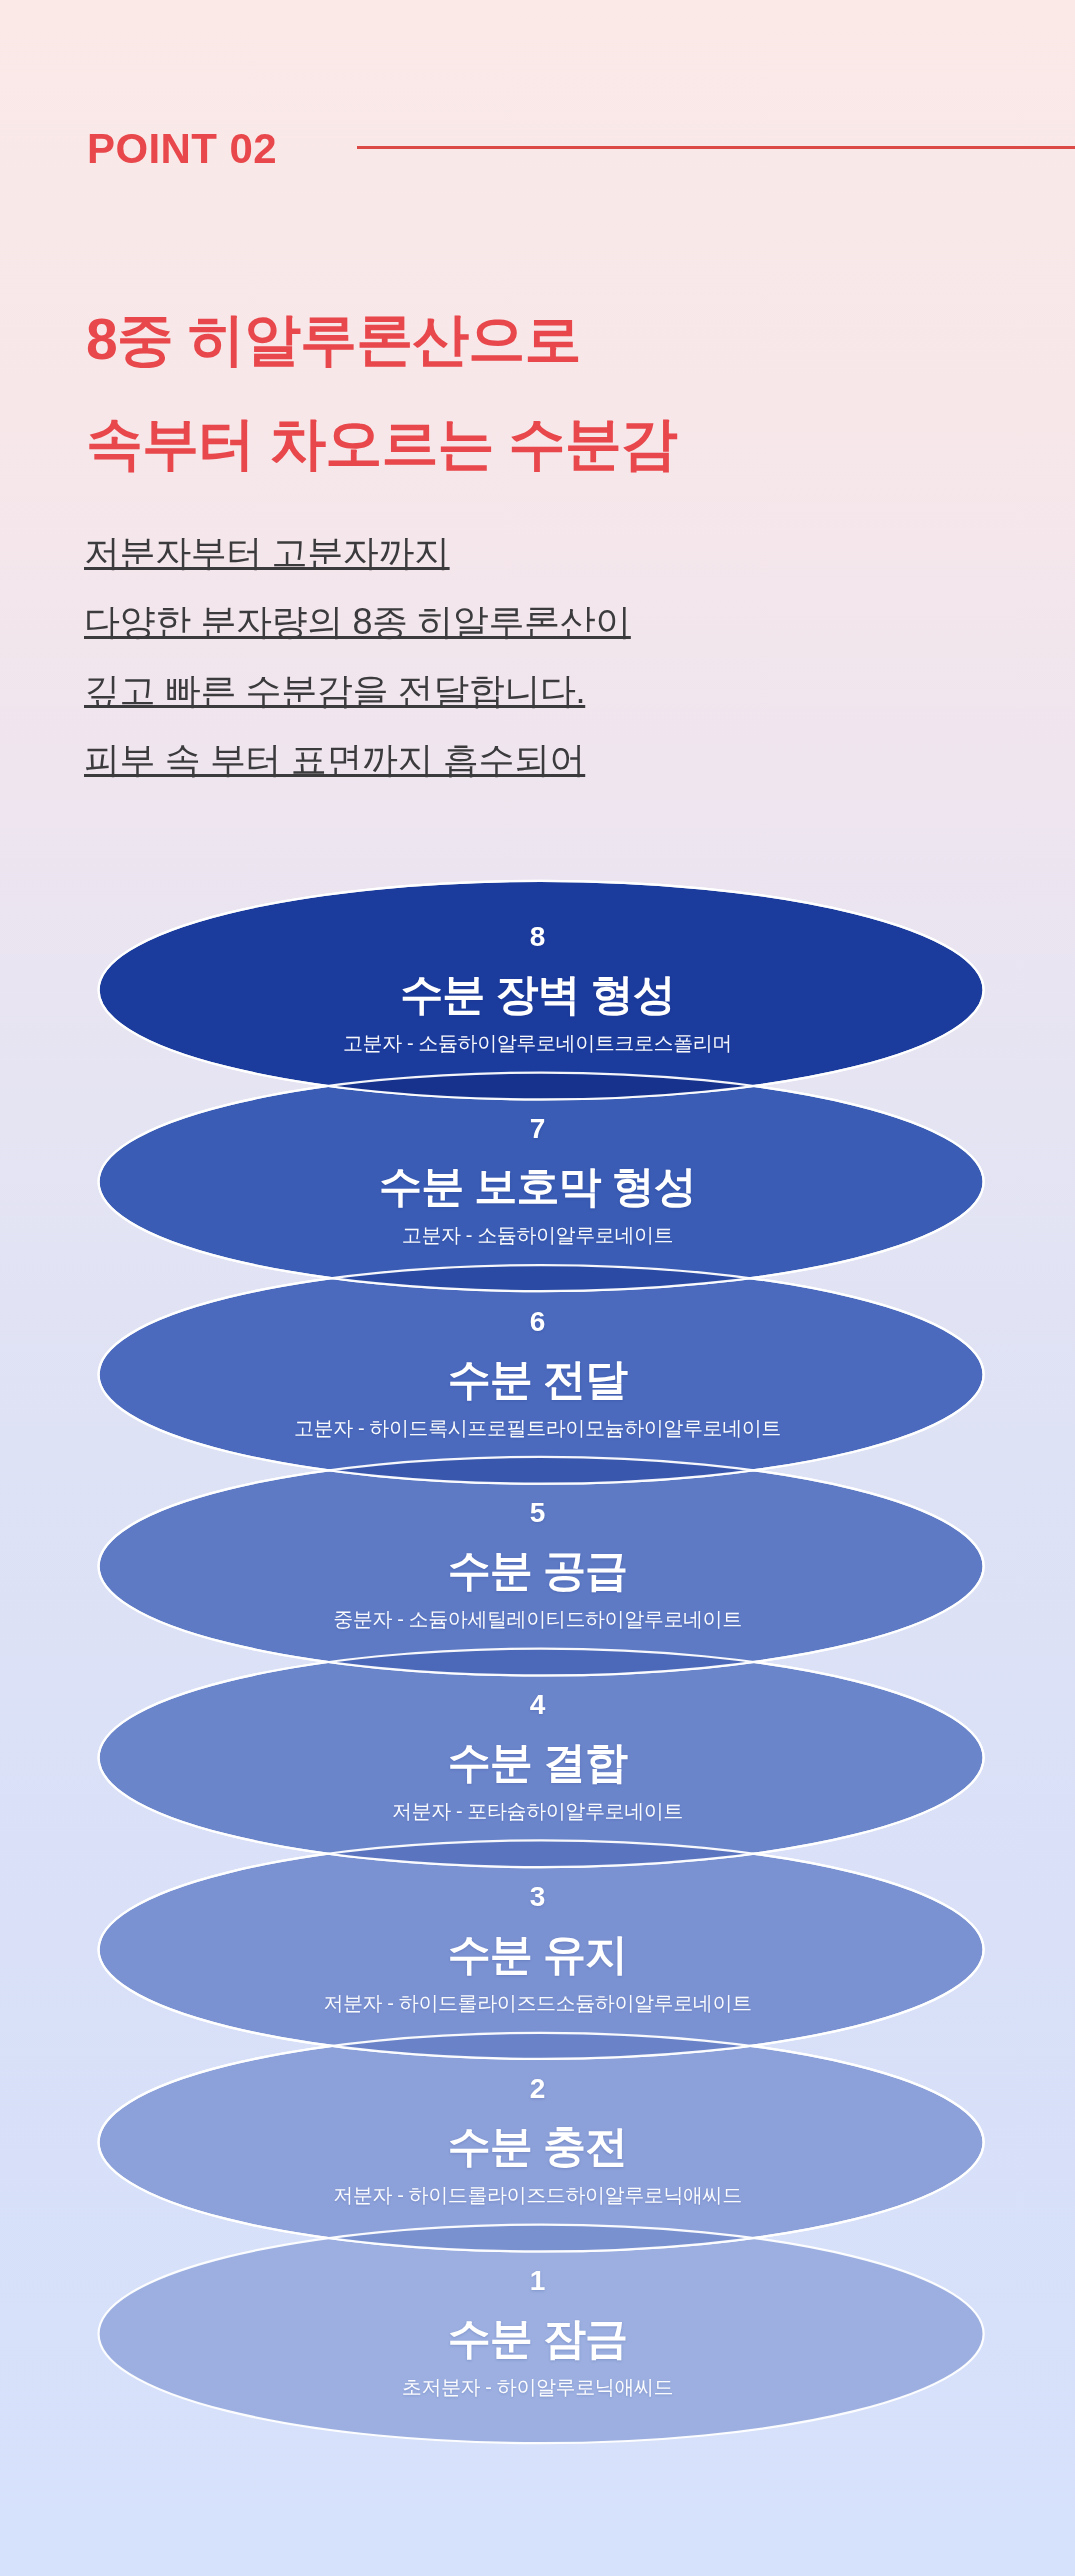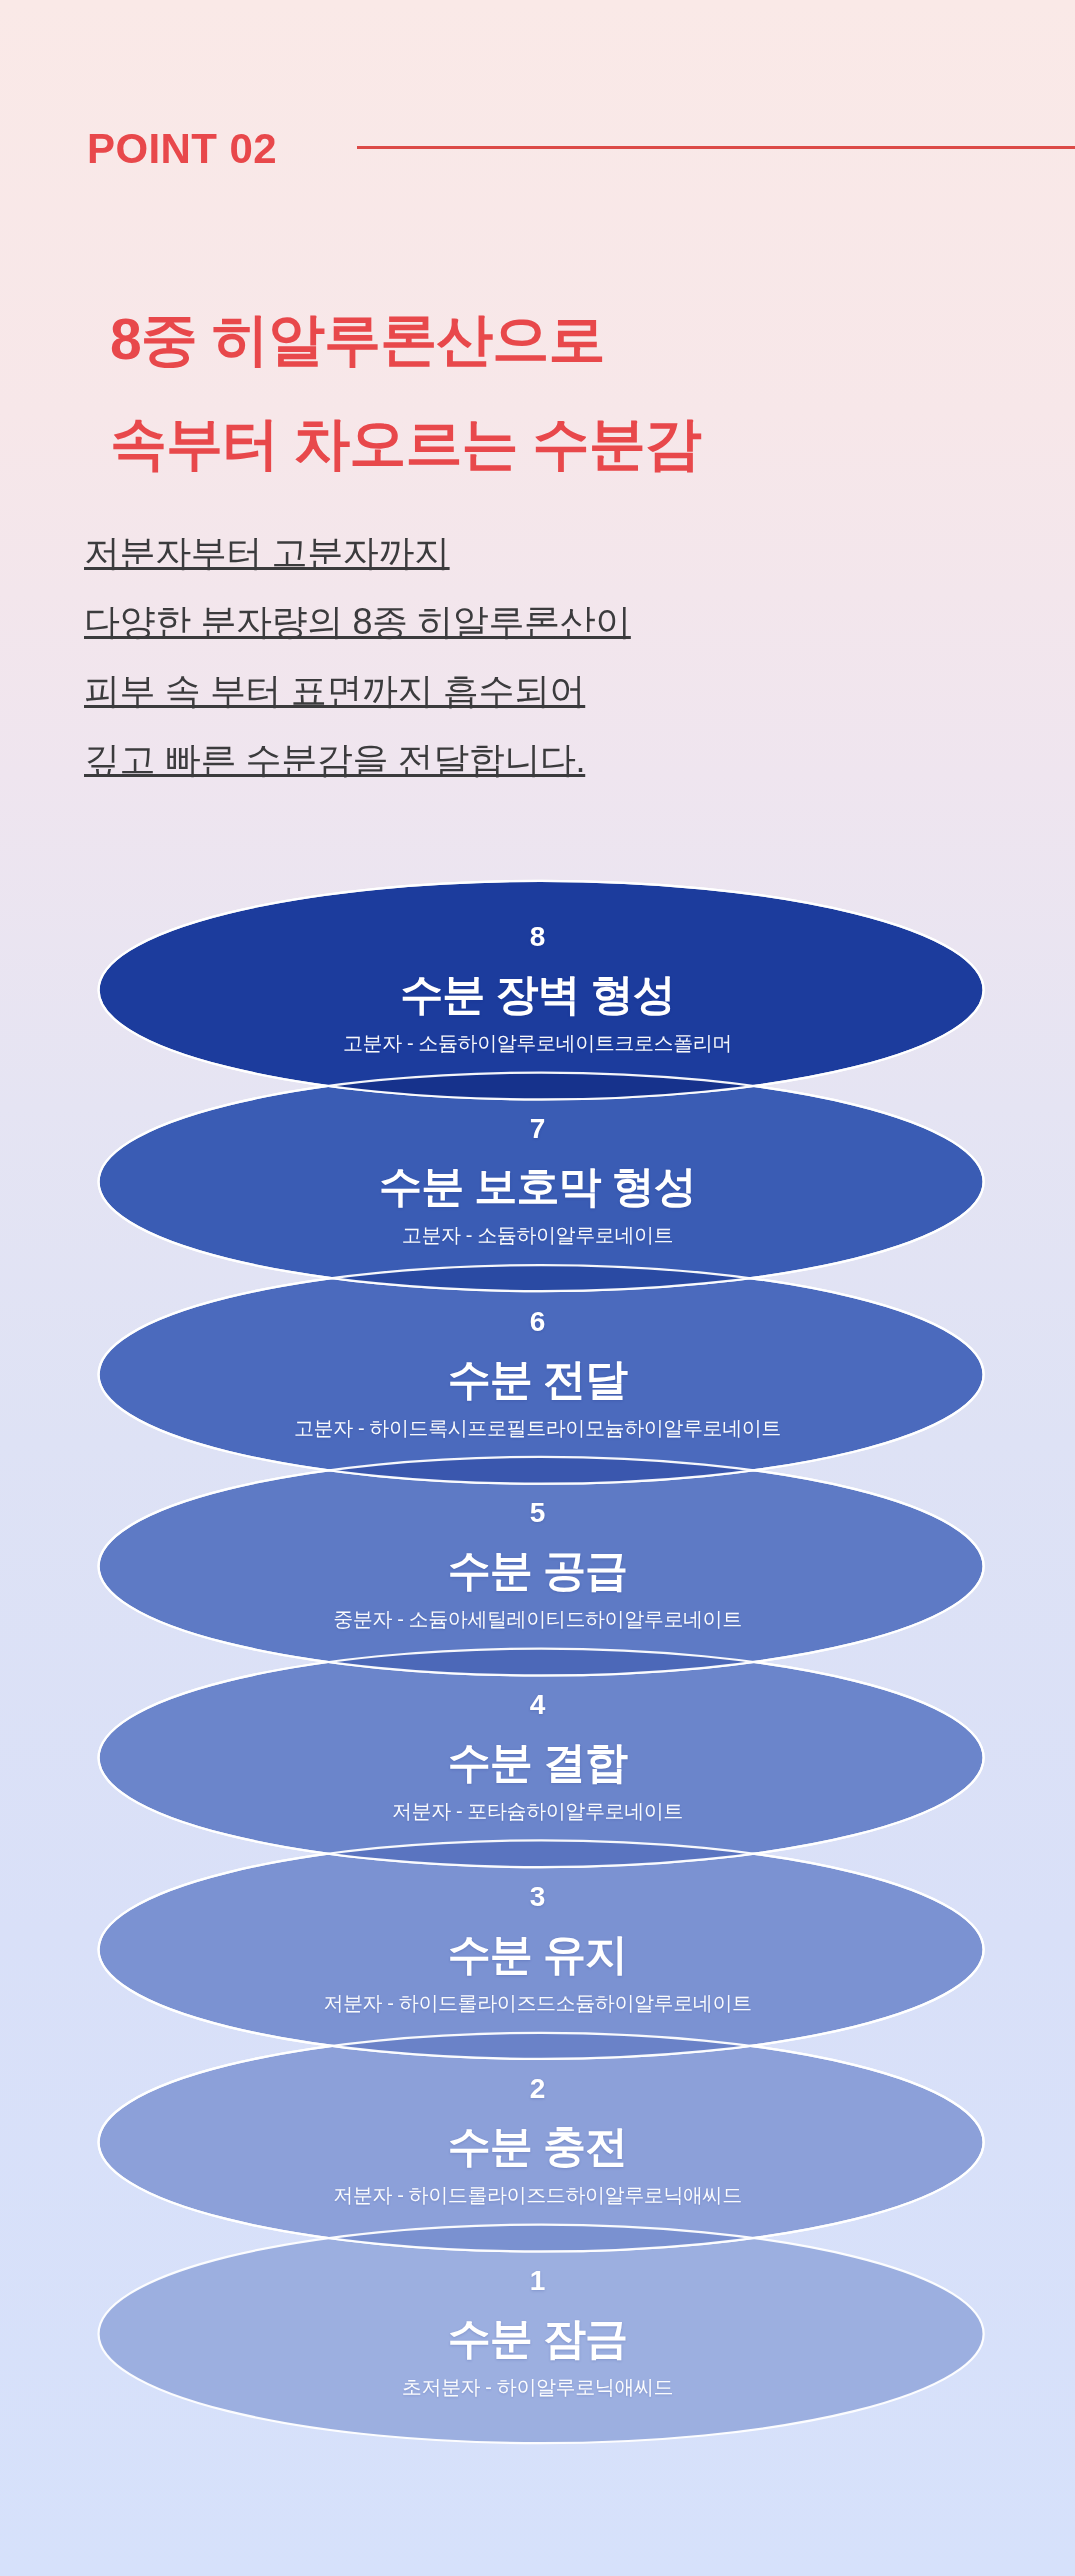--- a/index.html
+++ b/index.html
@@ -17,21 +17,20 @@
     font-size:42px;font-weight:800;letter-spacing:0.4px;color:#e8484b;
   }
   .kicker-line{
     position:absolute;left:357px;top:146px;width:719px;height:2.7px;
     background:#dc4a47;
   }
   .page-title{
     position:absolute;left:86px;top:287px;
     font-size:57px;line-height:104px;font-weight:800;color:#e8484b;
     letter-spacing:-0.9px;
-    margin-left:24px;
   }
   .description{
     position:absolute;left:84px;top:518px;
     font-size:36px;line-height:69px;font-weight:400;color:#3b3b3d;
     letter-spacing:-0.4px;
   }
   .description span{display:block;text-decoration:underline;}
   
   #disc-svg{position:absolute;left:0;top:0;width:1075px;height:2576px;}
   .disc-label{
@@ -51,22 +50,22 @@
   <div class="kicker-line"></div>
 
   <div class="page-title">
     <div>8중 히알루론산으로</div>
     <div>속부터 차오르는 수분감</div>
   </div>
 
   <div class="description">
     <span>저분자부터 고분자까지</span>
     <span>다양한 분자량의 8종 히알루론산이</span>
+    <span>깊고 빠른 수분감을 전달합니다.</span>
     <span>피부 속 부터 표면까지 흡수되어</span>
-    <span>깊고 빠른 수분감을 전달합니다.</span>
   </div>
 
   <svg id="disc-svg" viewBox="0 0 1200 2875" xmlns="http://www.w3.org/2000/svg">
     <defs>
       <clipPath id="clip-p0">
           <ellipse cx="604" cy="1105" rx="494" ry="122"></ellipse>
         </clipPath>
       <clipPath id="clip-p1">
           <ellipse cx="604" cy="1319" rx="494" ry="122"></ellipse>
         </clipPath>

